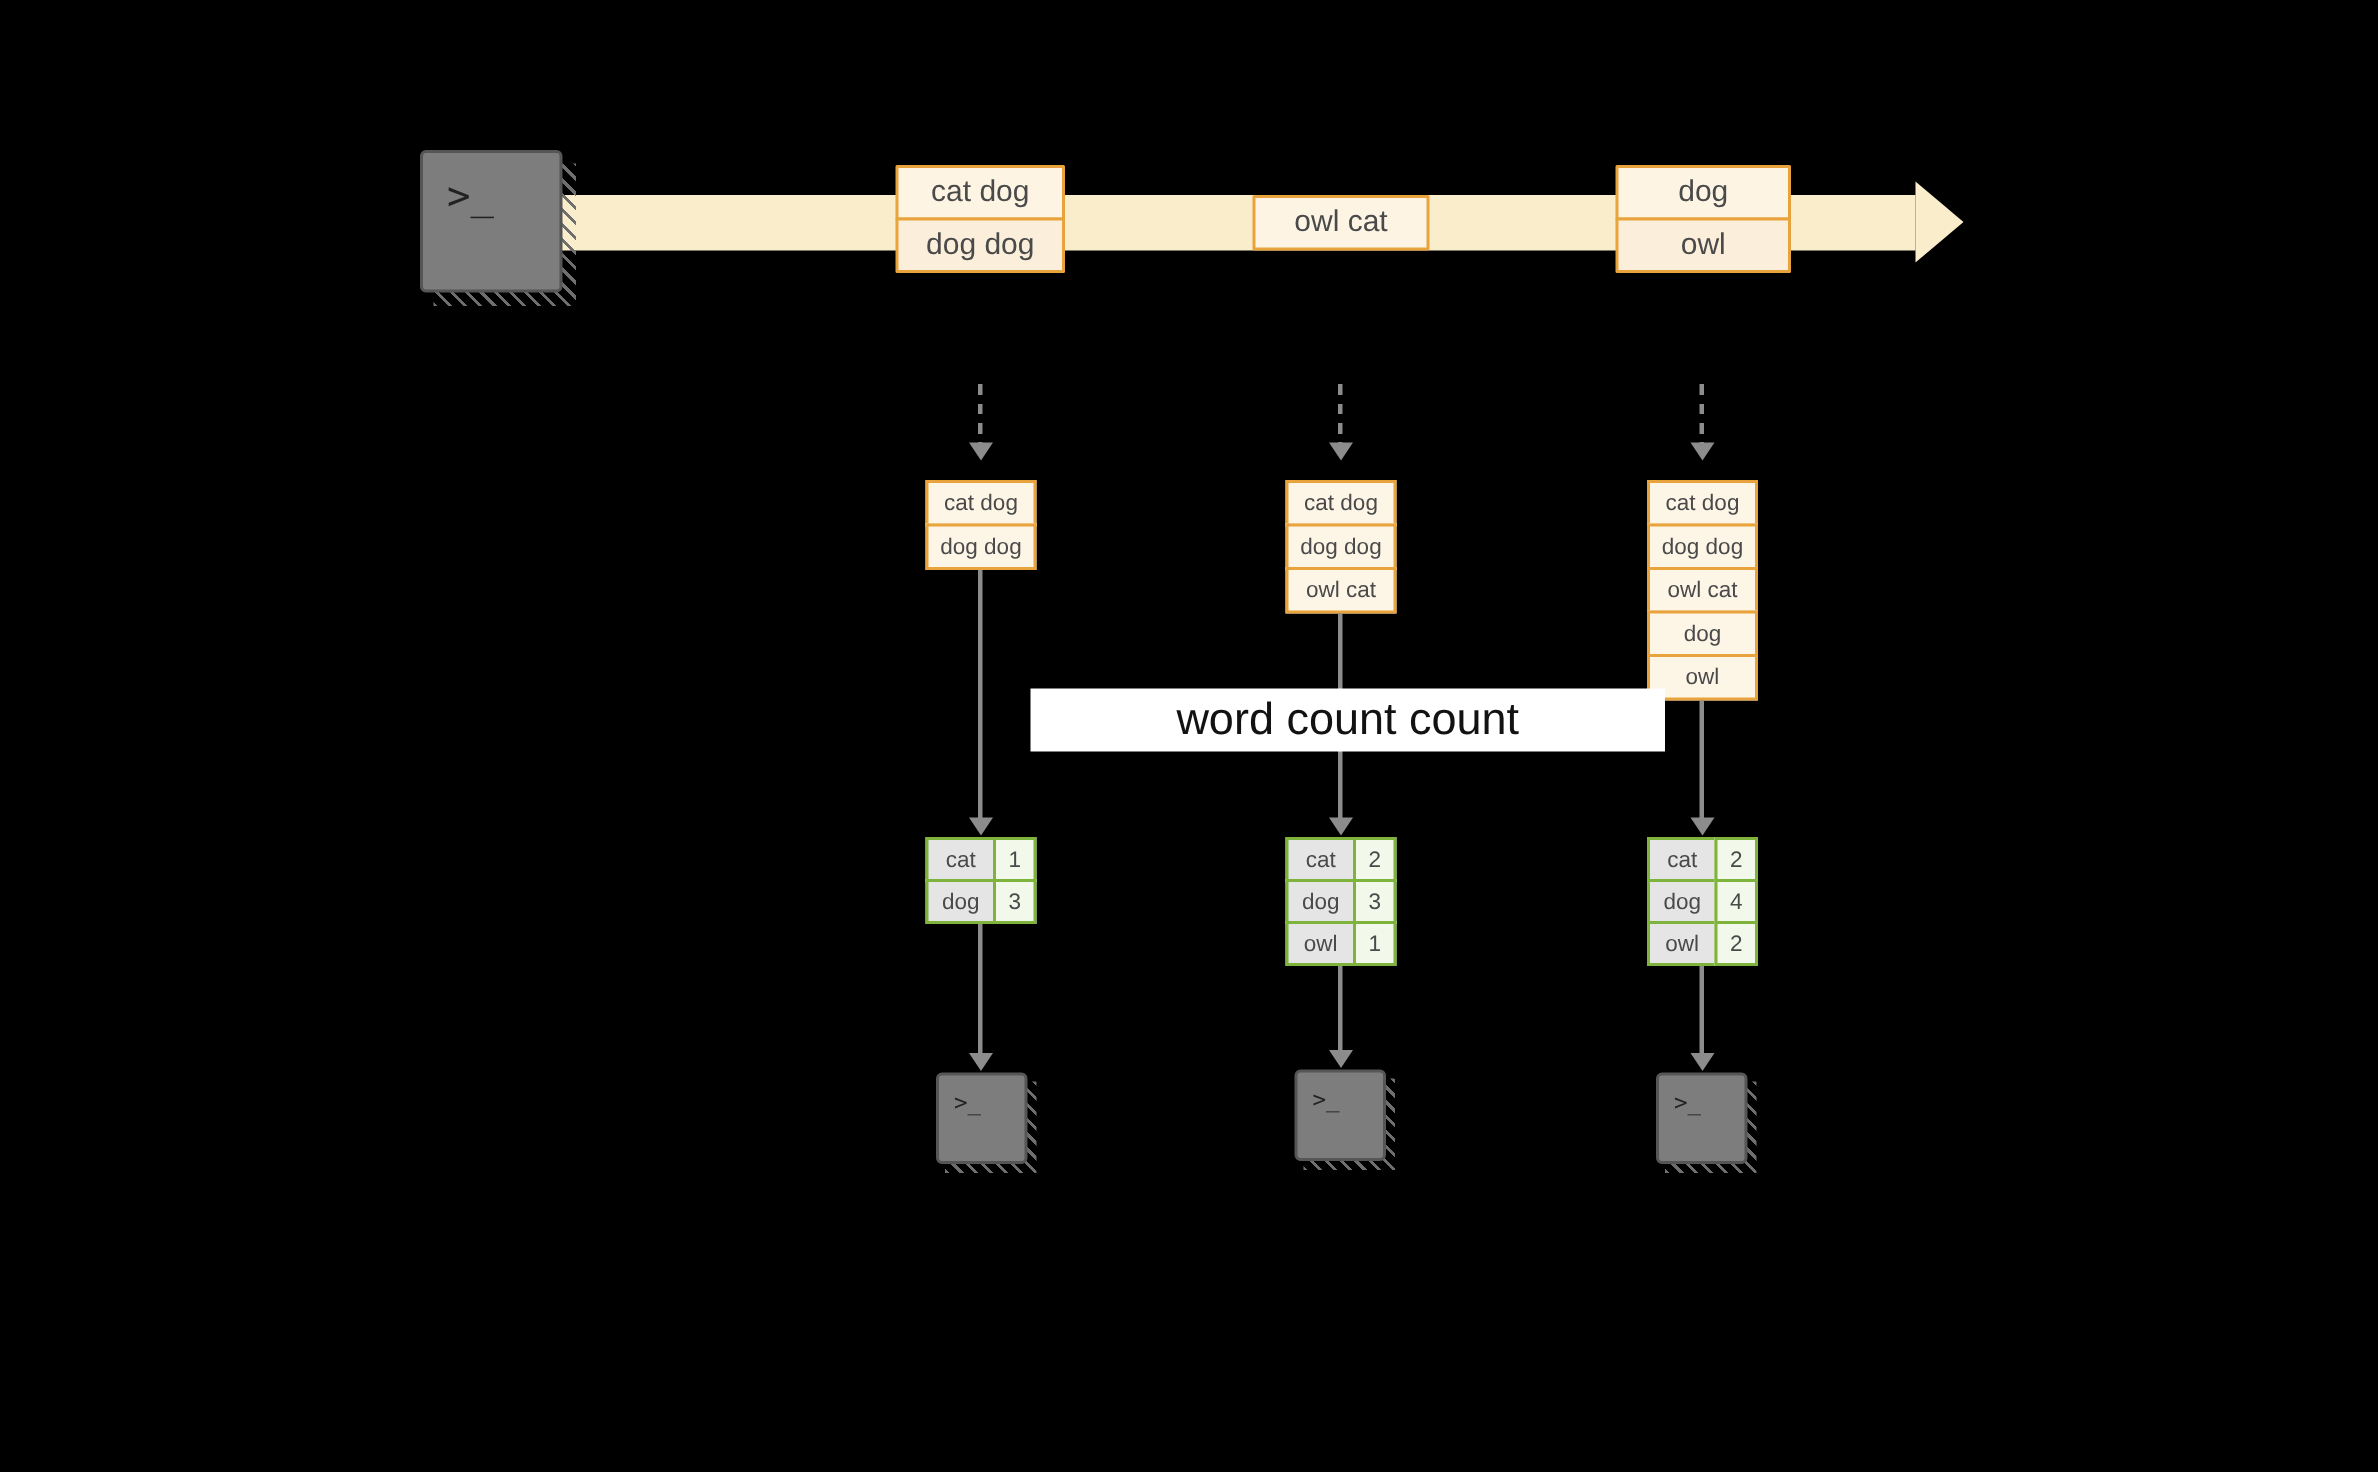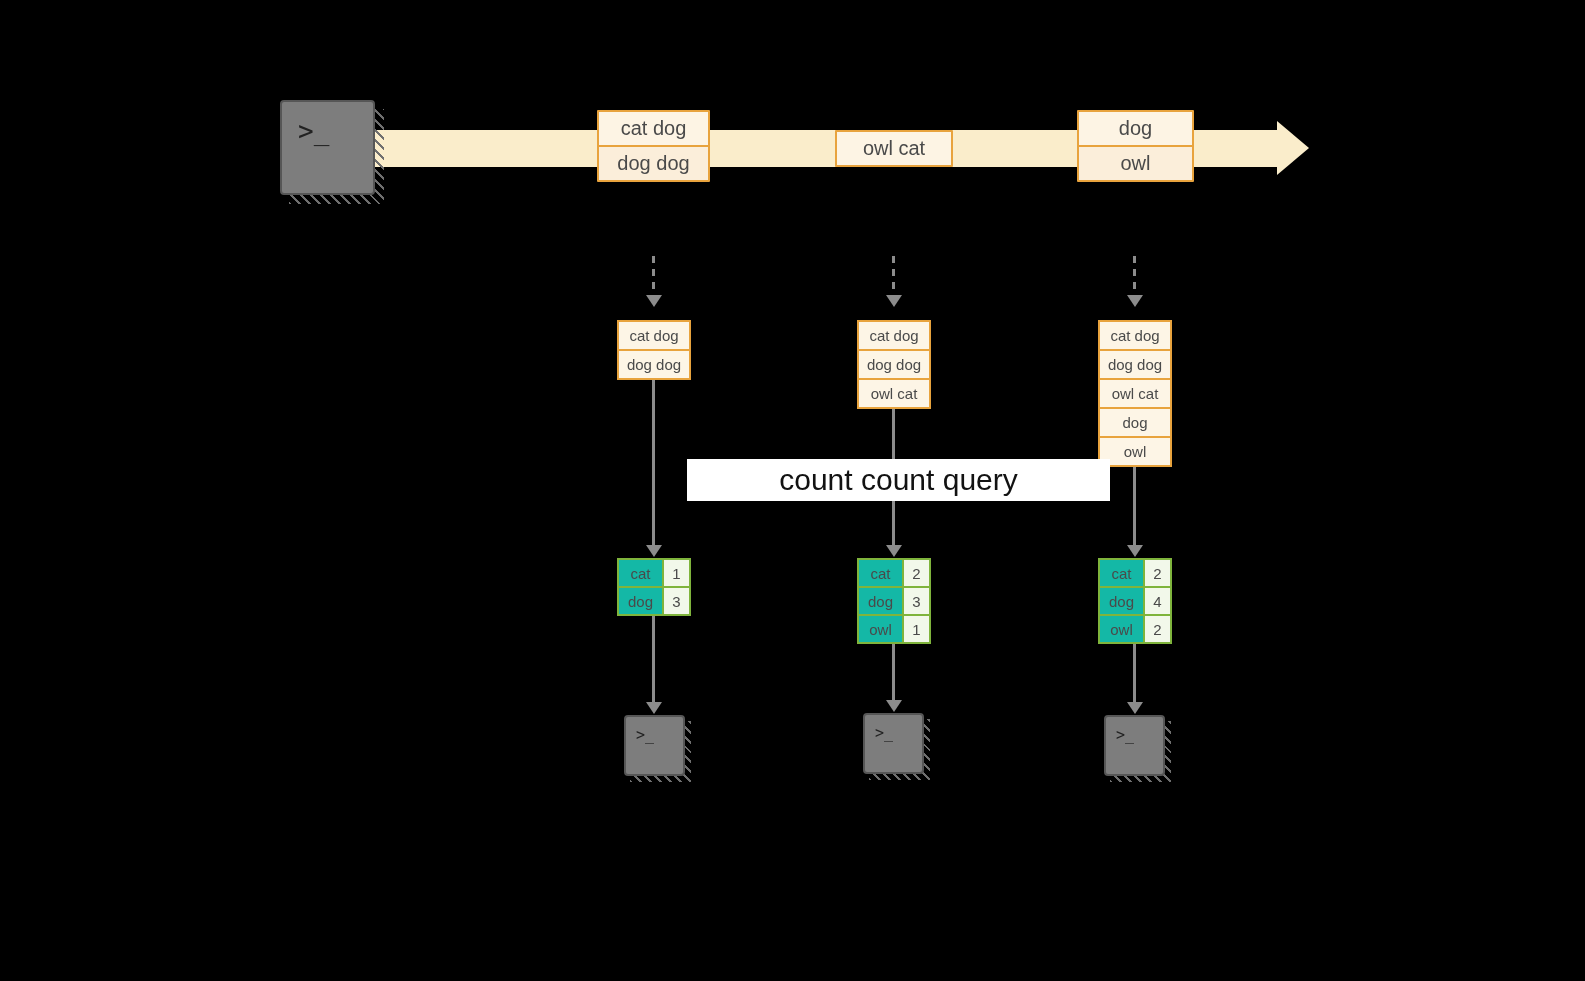--- a/index.html
+++ b/index.html
@@ -42,21 +42,21 @@
   .stack { position: absolute; display: flex; flex-direction: column; }
   .sbox { width: 74px; height: 31px; border: 2px solid #E8A33D; background: #FDF5E6;
     color: #4a4a4a; font-size: 15px; display: flex; align-items: center; justify-content: center;
     margin-top: -2px; }
   .sbox:first-child { margin-top: 0; }
 
   
   .rtable { position: absolute; display: flex; flex-direction: column; }
   .trow { width: 74px; height: 30px; display: flex; margin-top: -2px; }
   .trow:first-child { margin-top: 0; }
-  .trow .w { width: 47px; border: 2px solid #7FB43C; background: #14b8a6;
+  .trow .w { width: 47px; border: 2px solid #7FB43C; background: #e5e5e5;
     display: flex; align-items: center; justify-content: center; font-size: 15px; color: #4a4a4a; }
   .trow .c { width: 29px; margin-left: -2px; border: 2px solid #7FB43C; background: #F2F8EA;
     display: flex; align-items: center; justify-content: center; font-size: 15px; color: #4a4a4a; }
 
   
   .arrow { position: absolute; width: 3px; }
   .arrow.solid { background: #8C8C8C; }
   .arrow.dashed { background: repeating-linear-gradient(to bottom, #8C8C8C 0 7px, transparent 7px 13px); }
   .arrow::after { content: ""; position: absolute; left: 50%; transform: translateX(-50%);
     bottom: -11px; width: 0; height: 0;
@@ -112,21 +112,21 @@
     <div class="sbox">dog dog</div>
     <div class="sbox">owl cat</div>
     <div class="sbox">dog</div>
     <div class="sbox">owl</div>
   </div>
 
   <div class="arrow solid" style="left:652px; top:380px; height:166px;"></div>
   <div class="arrow solid" style="left:892px; top:409px; height:137px;"></div>
   <div class="arrow solid" style="left:1133px; top:467px; height:79px;"></div>
 
-  <div class="query-banner">count count query</div>
+  <div class="query-banner">word count count</div>
 
   <div class="rtable" style="left:617px; top:558px;">
     <div class="trow">
       <div class="w">cat</div>
       <div class="c">1</div>
     </div>
     <div class="trow">
       <div class="w">dog</div>
       <div class="c">3</div>
     </div>

